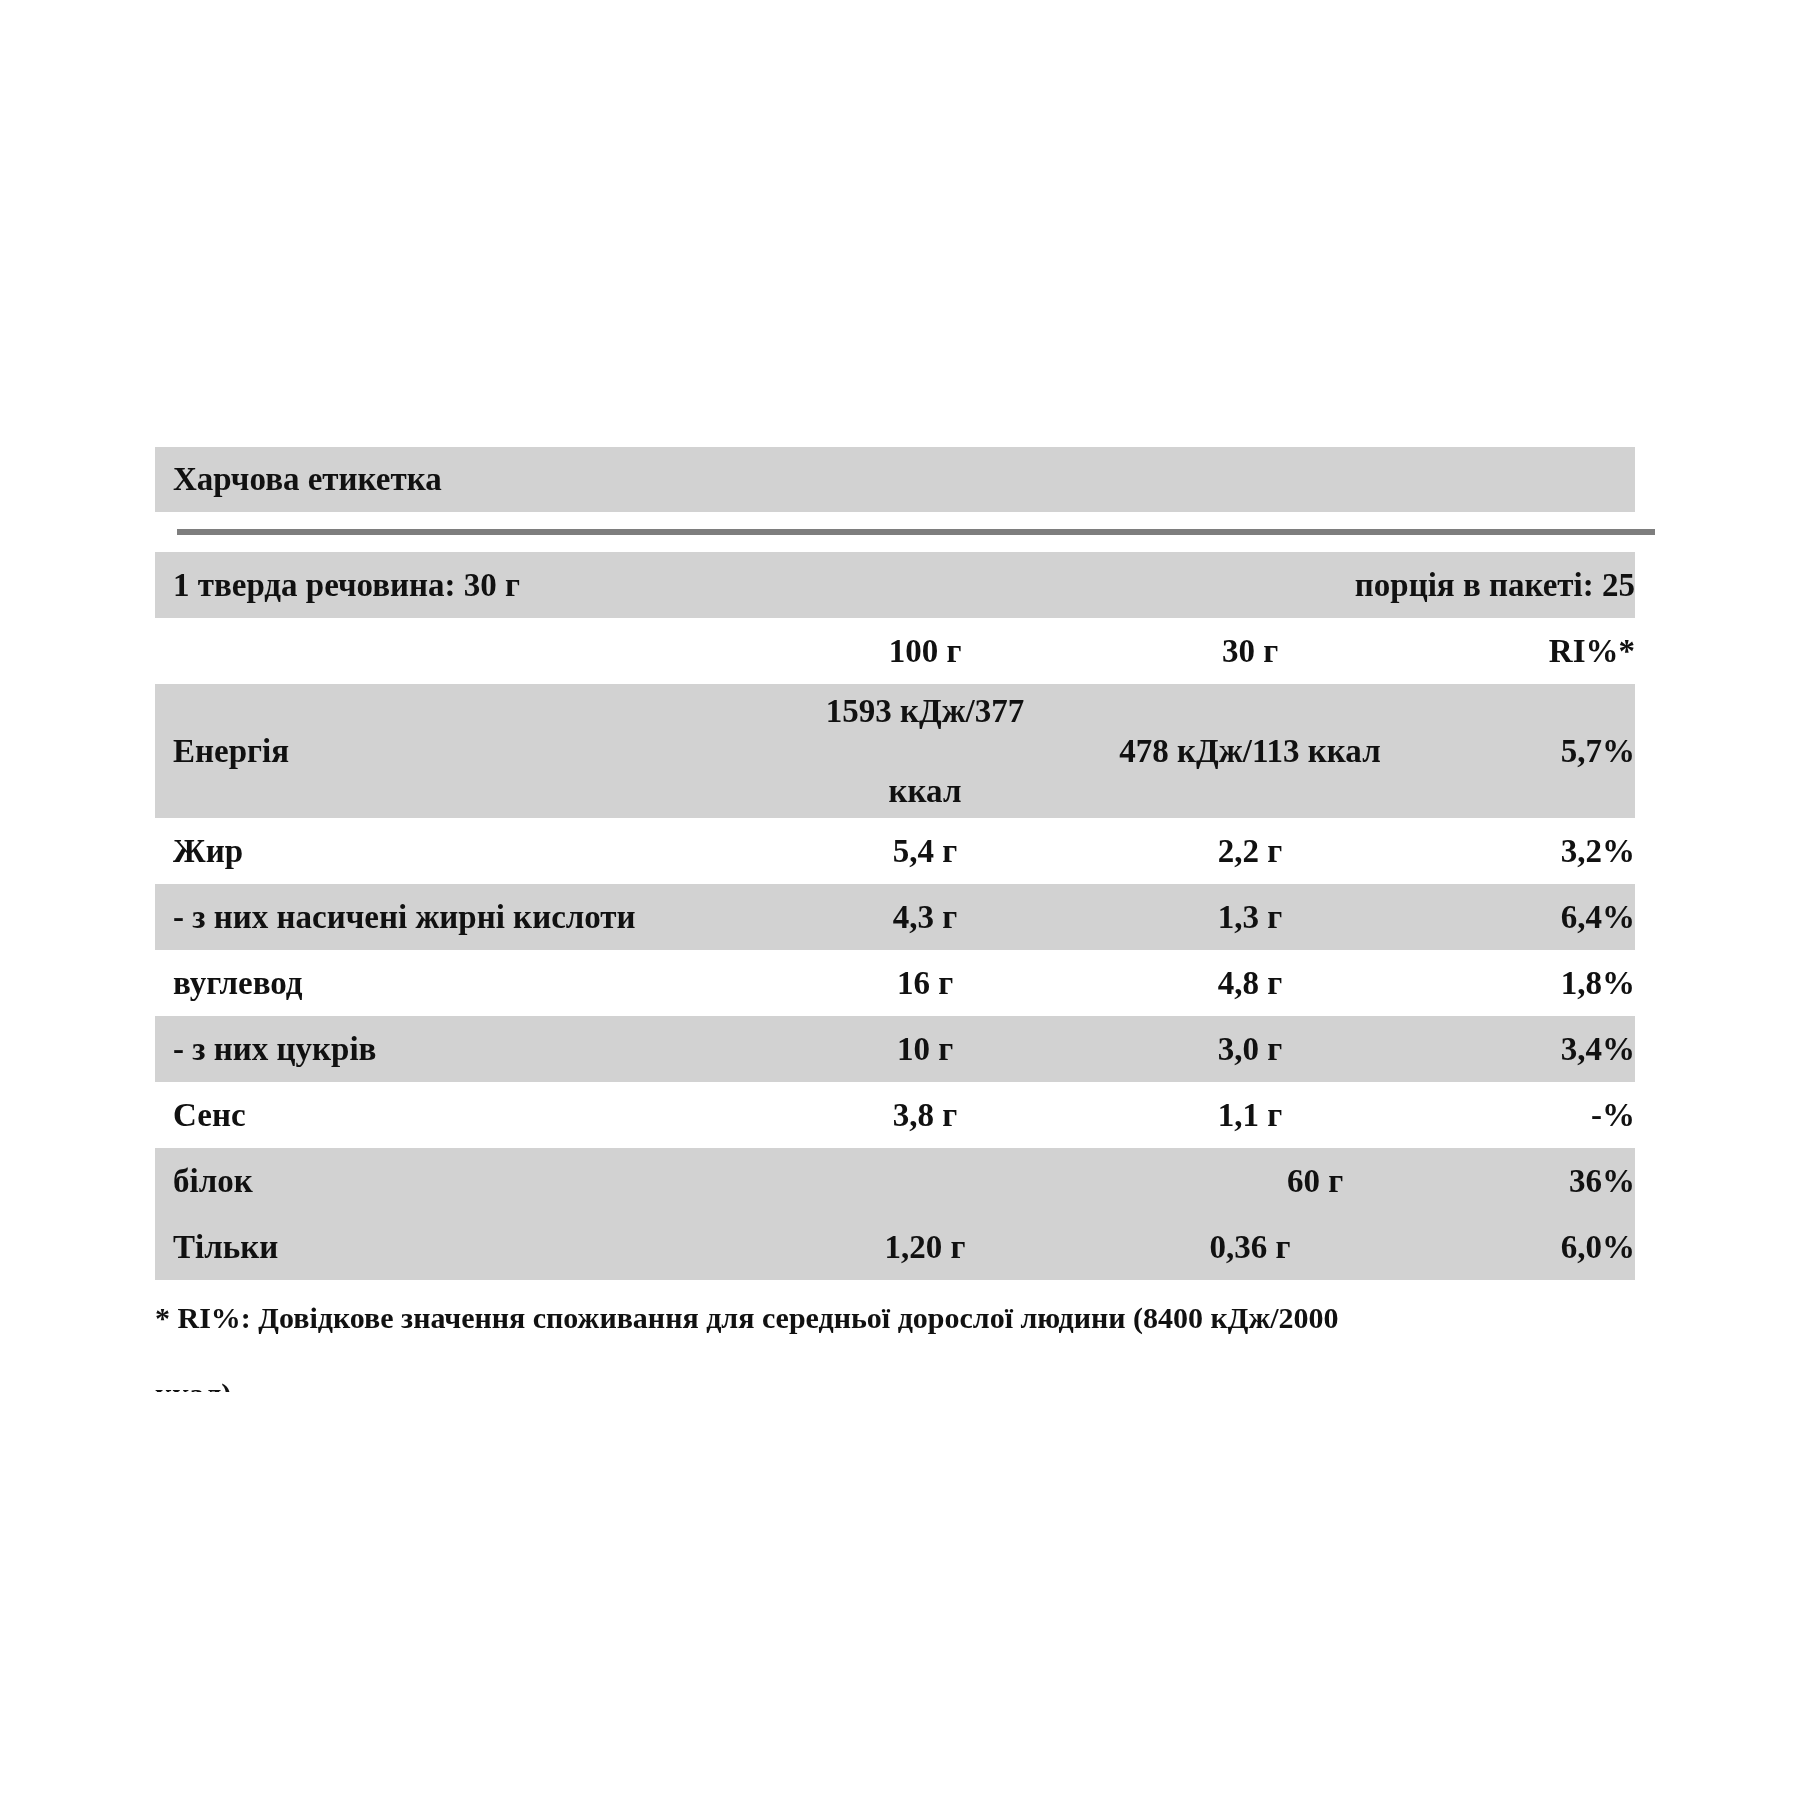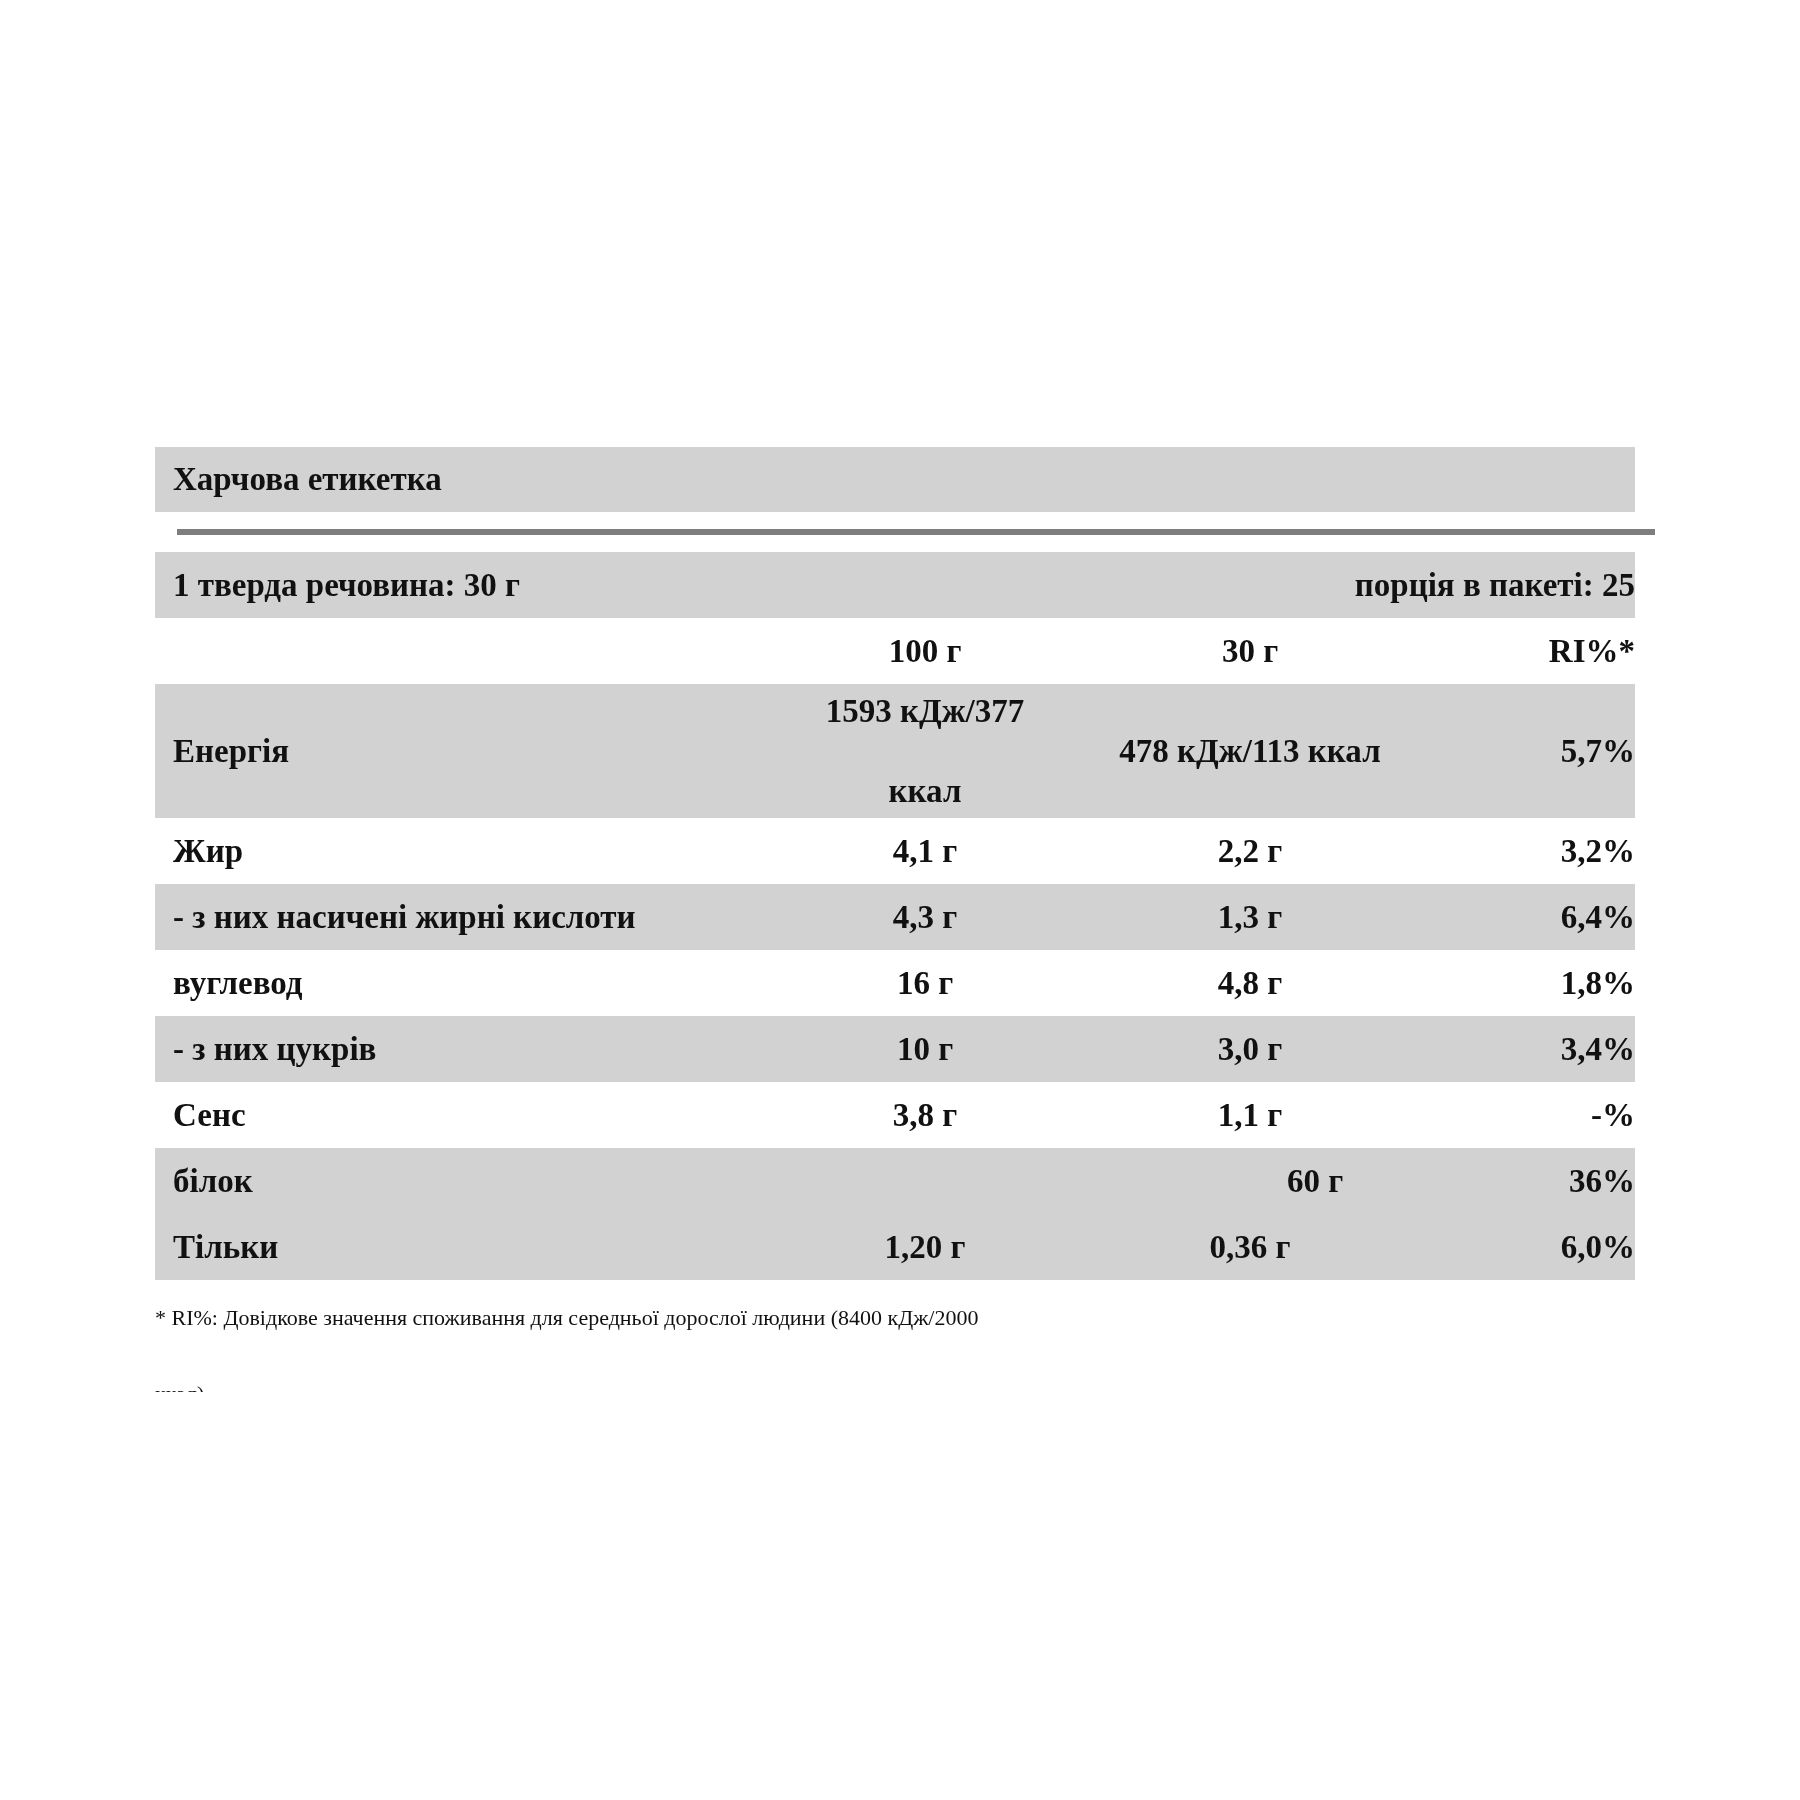--- a/index.html
+++ b/index.html
@@ -16,21 +16,21 @@
   .gap { height:40px; position:relative; background:#ffffff; }
   .divider { position:absolute; top:17px; left:22px; width:1478px; height:6px; background:#7e7e7e; }
   .label { flex:1 1 auto; padding-left:18px; text-align:left; }
   .c2 { width:260px; text-align:center; }
   .c3 { width:390px; text-align:center; }
   .c4 { width:190px; text-align:right; }
   .energy { height:134px; }
   .energy .c2 { line-height:80px; }
   .serving-row { justify-content:space-between; }
   .footnote {
-    font-weight:normal; font-size:22px; line-height:76px;
+    font-weight:bold; font-size:30px; line-height:76px;
     height:112px; overflow:hidden;
   }
   .footnote div { white-space:nowrap; }
 </style>
 </head>
 <body>
 
 <div class="sheet">
 
   <div class="row title-row shade">
@@ -55,21 +55,21 @@
 
   <div class="row energy shade">
     <div class="label">Енергія</div>
     <div class="c2">1593 кДж/377 ккал</div>
     <div class="c3">478 кДж/113 ккал</div>
     <div class="c4">5,7%</div>
   </div>
 
   <div class="row h66">
     <div class="label">Жир</div>
-    <div class="c2">4,1 г</div>
+    <div class="c2">5,4 г</div>
     <div class="c3">2,2 г</div>
     <div class="c4">3,2%</div>
   </div>
 
   <div class="row h66 shade">
     <div class="label">- з них насичені жирні кислоти</div>
     <div class="c2">4,3 г</div>
     <div class="c3">1,3 г</div>
     <div class="c4">6,4%</div>
   </div>

